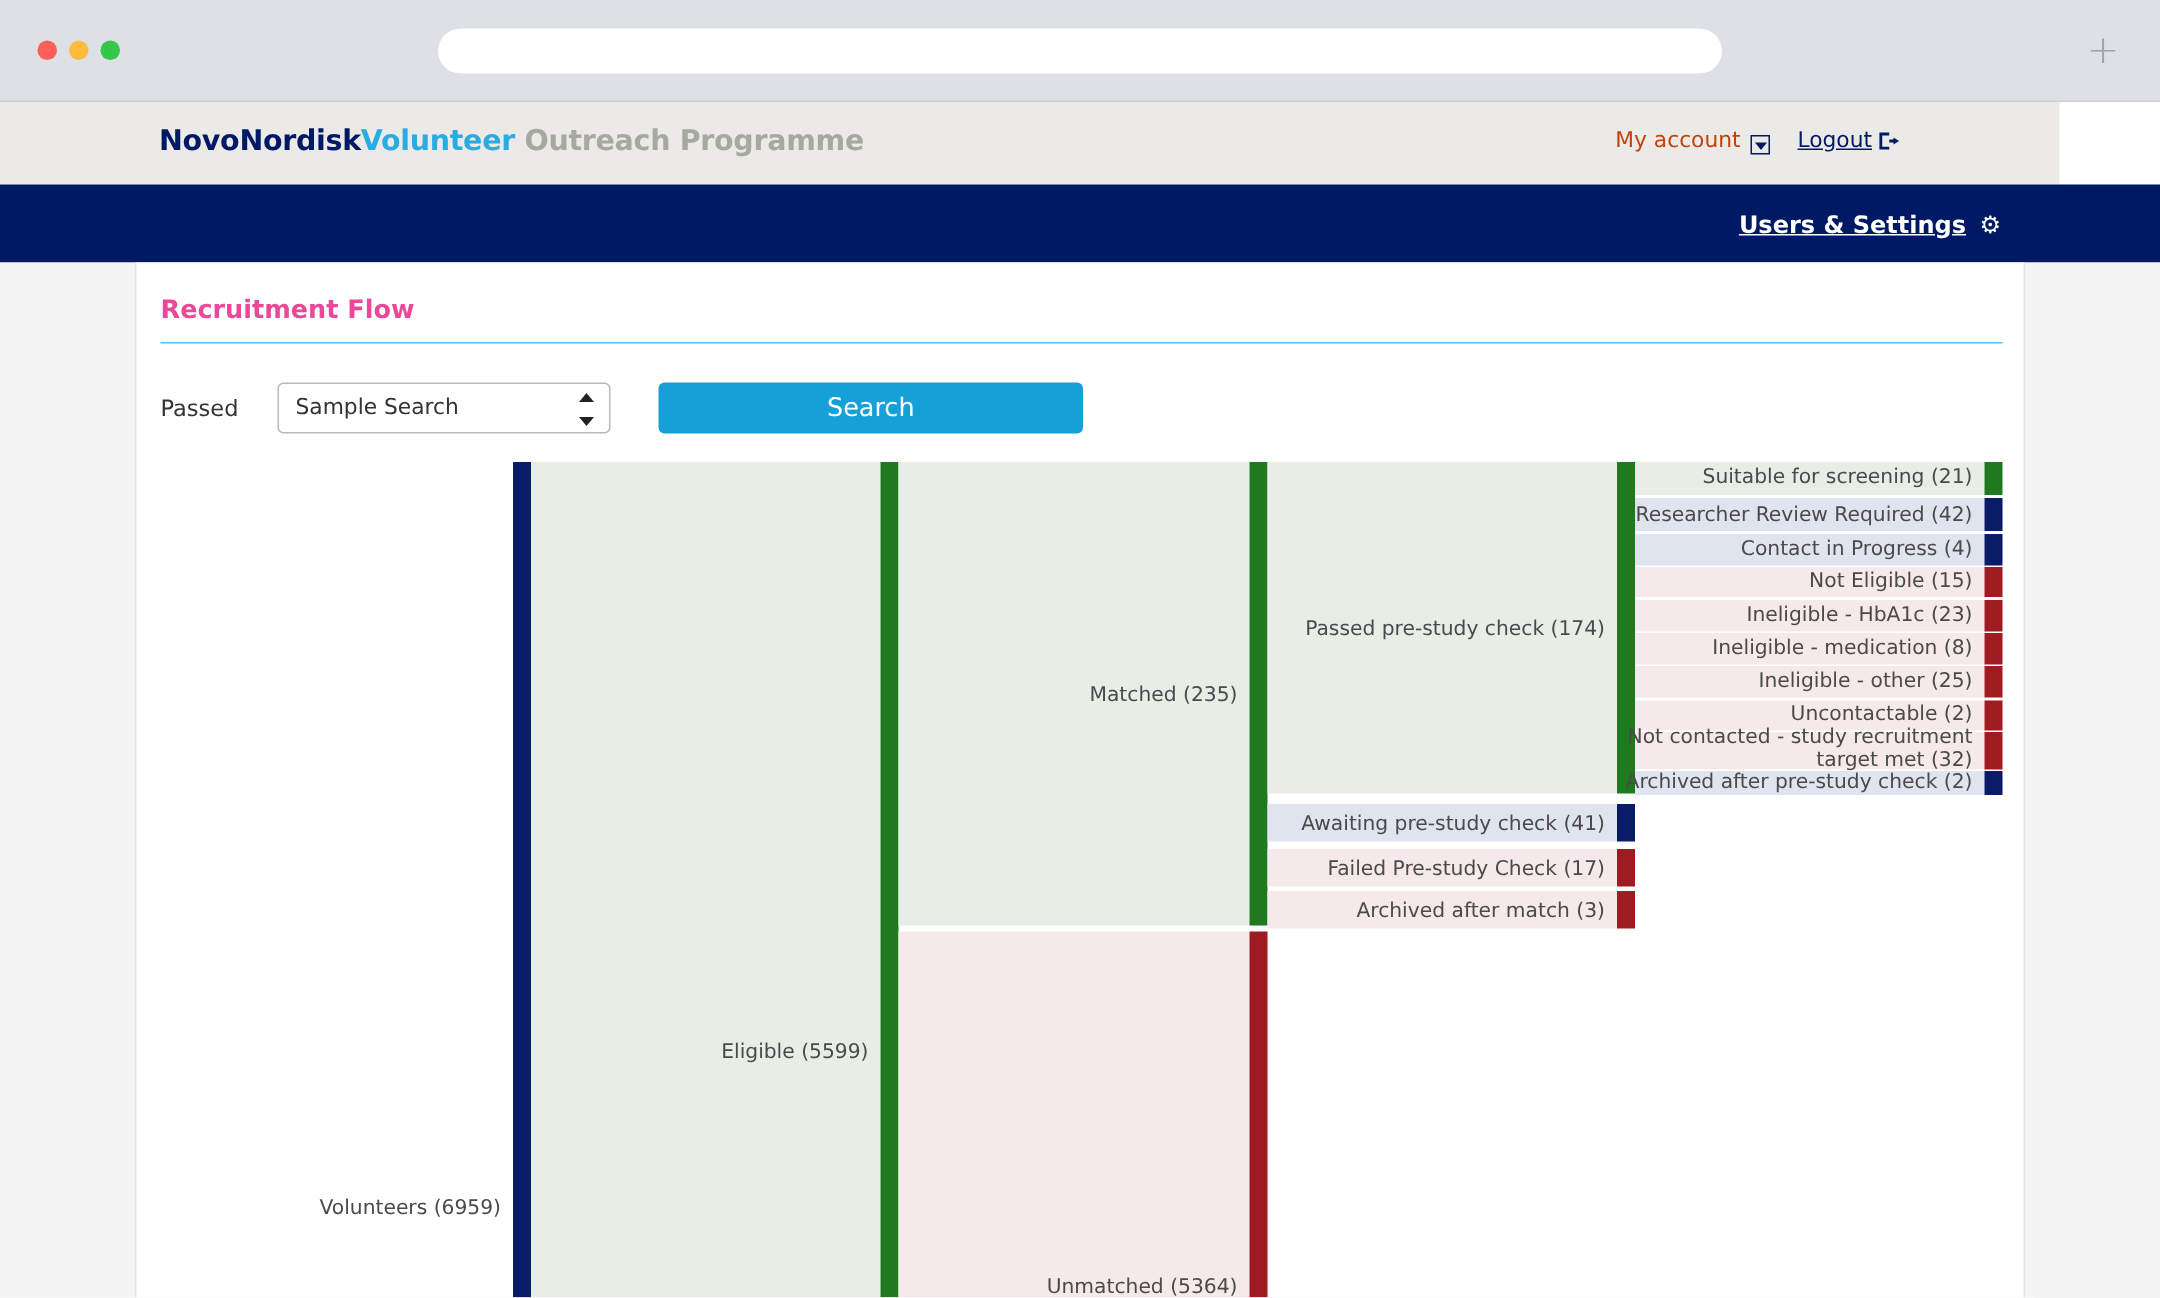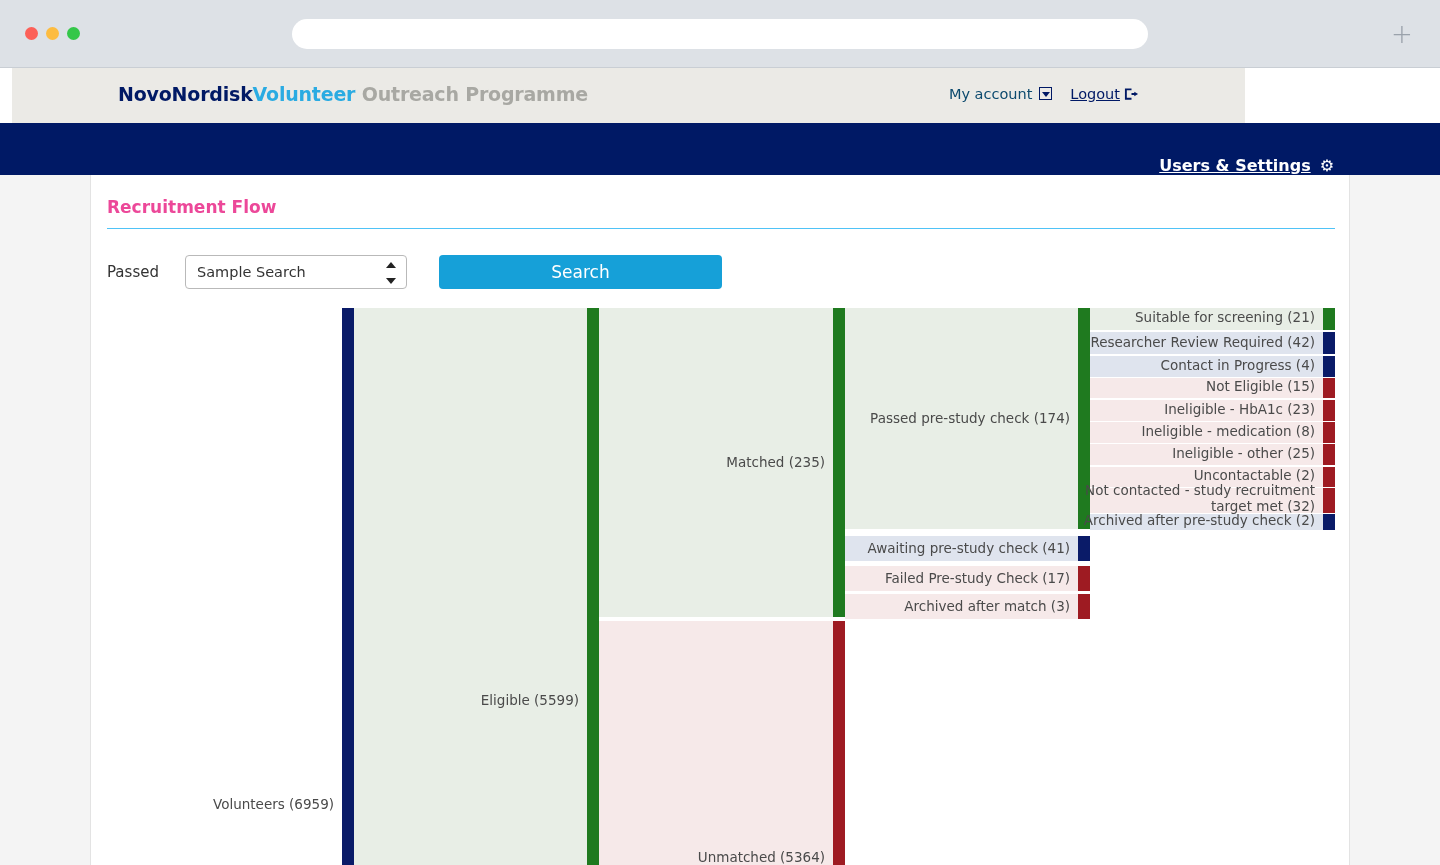--- a/index.html
+++ b/index.html
@@ -34,42 +34,42 @@
   }
   .new-tab-plus {
     position: absolute; left: 1390px; top: 23px;
     width: 24px; height: 24px;
     color: #9aa2ab; font-size: 26px; line-height: 22px;
     text-align: center; font-weight: 300;
   }
 
   
   .app-topbar {
-    position: absolute; left: 12px; top: 68px;
-    width: 1233px; height: 55px;
+    position: absolute; left: 0; top: 68px;
+    width: 1373px; height: 55px;
     background: #ebeae6;
   }
   .brand {
     position: absolute; left: 106px; top: 15px;
     font-size: 19px; font-weight: bold;
     letter-spacing: -0.2px;
     white-space: nowrap;
   }
   .brand .b-novo { color: #001965; }
   .brand .b-vol  { color: #2aabe2; }
   .brand .b-sub  { color: #a8a8a3; }
 
   .topbar-right {
     position: absolute; right: 106px; top: 18px;
     display: flex; align-items: center; gap: 18px;
     white-space: nowrap;
   }
   .my-account {
-    color: #0c4a6e; font-size: 14.5px;
-    display: flex; align-items: flex-start; gap: 7px;
+    color: #c2410c; font-size: 14.5px;
+    display: flex; align-items: flex-end; gap: 7px;
   }
   .logout {
     color: #001965; font-size: 14.5px;
     text-decoration: underline;
     display: flex; align-items: center; gap: 4px;
   }
   .caret-box {
     display: inline-block;
     width: 13px; height: 13px;
     border: 1.6px solid #001965;
@@ -106,21 +106,21 @@
   }
   .caret-box-w::after {
     content: ""; position: absolute;
     left: 2px; top: 3.5px;
     border-left: 4px solid transparent;
     border-right: 4px solid transparent;
     border-top: 5px solid #ffffff;
   }
   .nav-right {
     position: absolute; right: 106px; top: 0;
-    height: 52px; display: flex; align-items: flex-end; gap: 9px;
+    height: 52px; display: flex; align-items: center; gap: 9px;
   }
   .nav-right-label {
     color: #ffffff; font-size: 16px; font-weight: 600;
     text-decoration: underline;
     white-space: nowrap;
   }
   .gear { font-size: 16px; color: #ffffff; }
 
   
   .page-bg {

